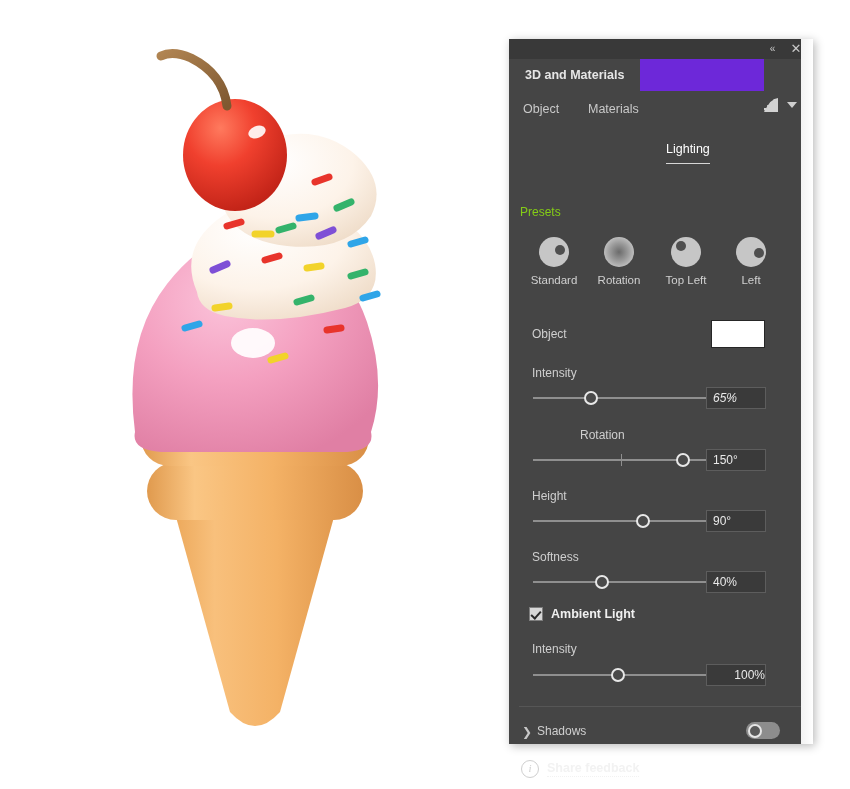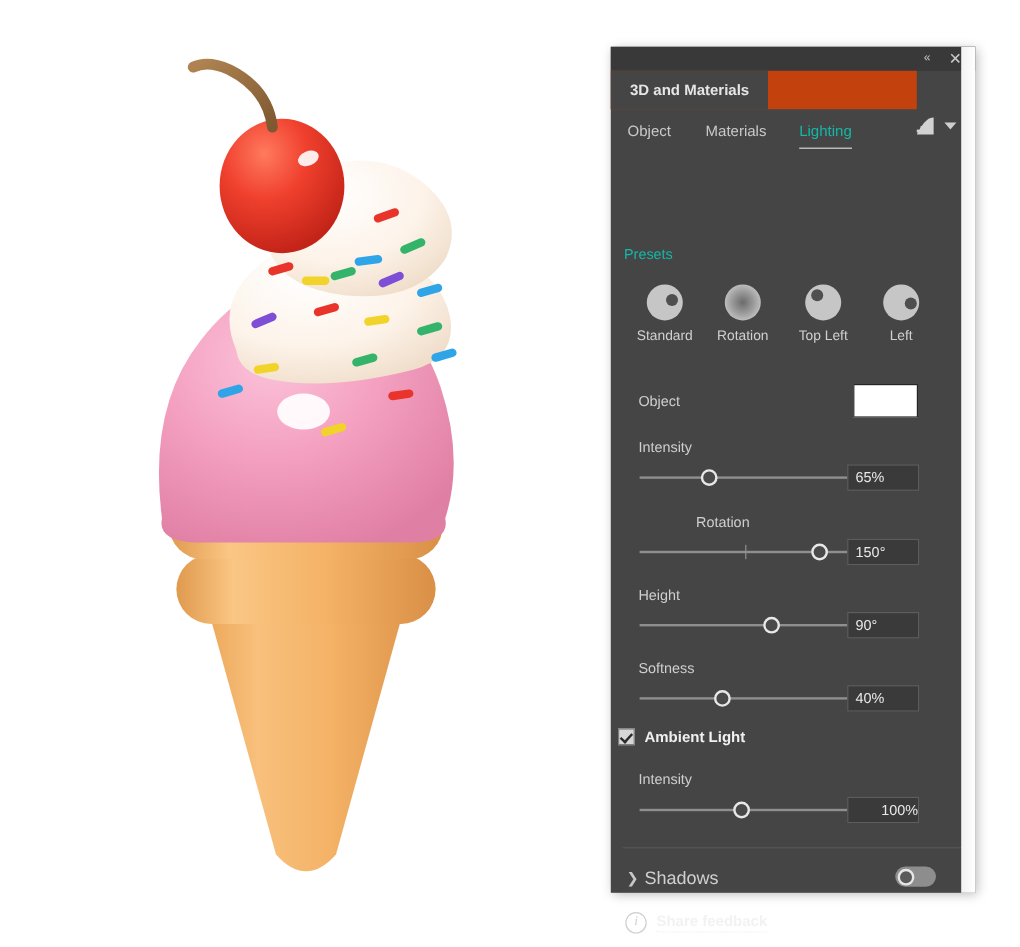--- a/index.html
+++ b/index.html
@@ -72,21 +72,21 @@
     user-select: none;
   }
   #collapse-btn { right: 30px; font-size: 10px; letter-spacing: -1px;}
   #close-btn { right: 6px; font-size: 13px; }
 
   
   #panel-tabstrip {
     position: absolute;
     left: 0; top: 20px;
     width: 255px; height: 32px;
-    background: #c2410c;
+    background: #6d28d9;
   }
   #panel-tab-main {
     position: absolute;
     left: 0; top: 0;
     height: 32px;
     padding: 0 16px;
     background: #454545;
     color: #e6e6e6;
     font-size: 12.5px;
     font-weight: bold;
@@ -105,22 +105,23 @@
     position: absolute;
     top: 8px;
     color: #c9c9c9;
     font-size: 12.5px;
     line-height: 20px;
     cursor: pointer;
     padding-bottom: 4px;
     white-space: nowrap;
   }
   .sec-tab.active {
-    color: #14b8a6;
+    color: #ffffff;
     border-bottom: 1.5px solid #d6d6d6;
+    margin-top: 40px;
   }
   #sec-tab-object   { left: 14px; }
   #sec-tab-materials{ left: 79px; }
   #sec-tab-lighting { left: 157px; }
 
   #render-icon-wrap {
     position: absolute;
     left: 252px; top: 4px;
     display: flex;
     align-items: center;
@@ -141,21 +142,21 @@
   
   #panel-body {
     position: absolute;
     left: 0; top: 92px;
     width: 304px;
     height: 575px;
   }
 
   .group-label {
     position: absolute;
-    color: #14b8a6;
+    color: #84cc16;
     font-size: 12px;
     white-space: nowrap;
   }
 
   
   #presets-label { left: 11px; top: 74px; }
   .preset {
     position: absolute;
     top: 106px;
     width: 54px;
@@ -248,21 +249,21 @@
     height: 28px;
     background: #ffffff;
     border: 1px solid #262626;
     box-sizing: border-box;
     cursor: pointer;
   }
 
   
   #ambient-row {
     position: absolute;
-    left: 6px;
+    left: 20px;
     top: 476px;
     display: flex;
     align-items: flex-end;
     gap: 8px;
     cursor: pointer;
   }
   #ambient-box {
     width: 14px; height: 14px;
     background: #d7d7d7;
     border: 1px solid #7e7e7e;
@@ -300,21 +301,21 @@
     position: absolute;
     left: 13px; top: 6px;
     color: #c8c8c8;
     font-size: 12px;
     cursor: pointer;
   }
   #shadows-label {
     position: absolute;
     left: 28px; top: 5px;
     color: #cfcfcf;
-    font-size: 15px;
+    font-size: 12px;
     cursor: pointer;
   }
   #shadows-toggle {
     position: absolute;
     left: 237px; top: 3px;
     width: 34px; height: 17px;
     border-radius: 9px;
     background: #8d8d8d;
     cursor: pointer;
   }
@@ -508,21 +509,21 @@
     </div>
 
     <div class="row-label" style="top:196px;">Object</div>
     <div id="color-swatch"></div>
 
     <div class="row-label" style="top:235px;">Intensity</div>
     <div class="slider" style="top:258px;">
       <div class="track"></div>
       <div class="knob" style="left:58px;"></div>
     </div>
-    <div class="numbox" style="top:256px;">65%</div>
+    <div class="numbox" style="top:256px;font-style:italic;">65%</div>
 
     <div class="row-label" style="top:297px;margin-left:48px;">Rotation</div>
     <div class="slider" style="top:320px;">
       <div class="track"></div>
       <div class="tick" style="left:88px;"></div>
       <div class="knob" style="left:150px;"></div>
     </div>
     <div class="numbox" style="top:318px;">150°</div>
 
     <div class="row-label" style="top:358px;">Height</div>

